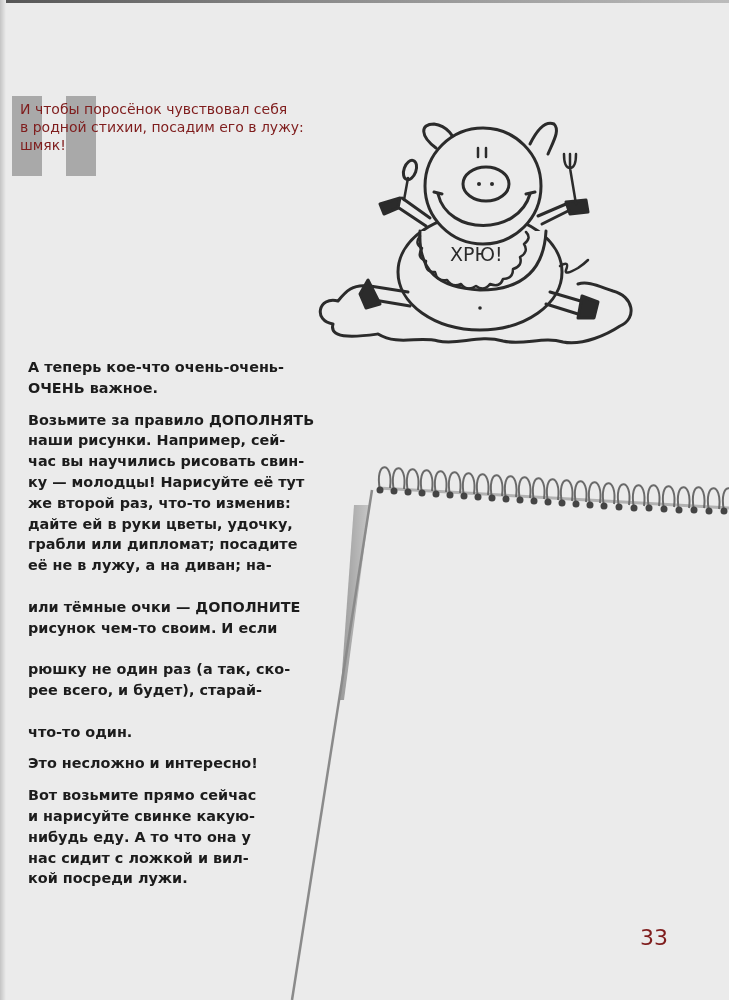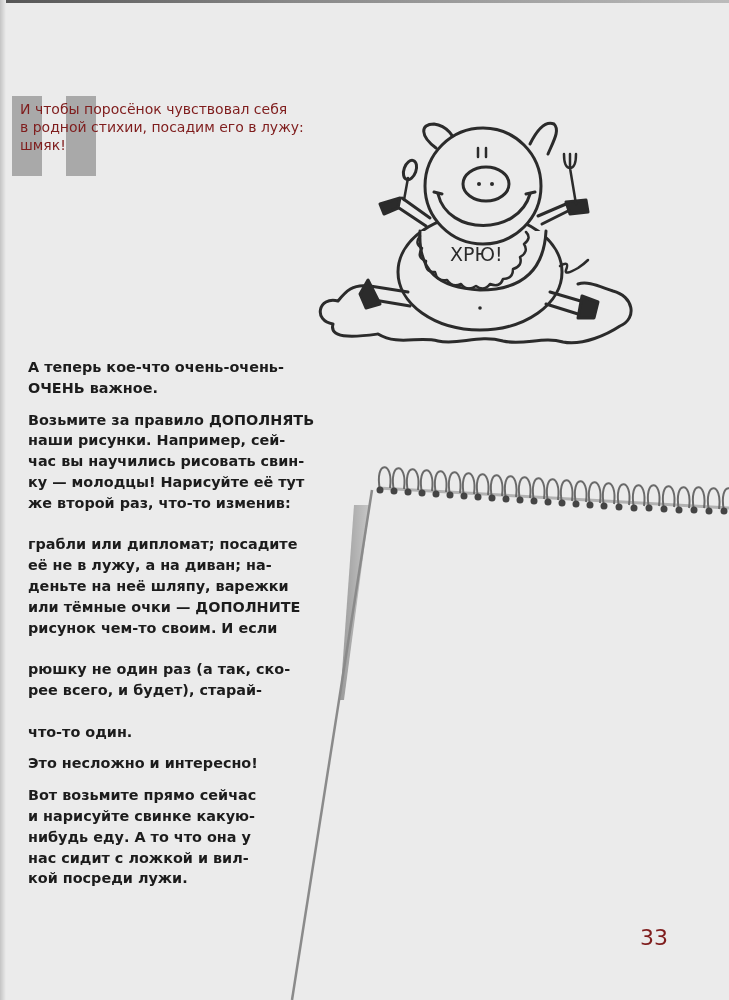--- a/index.html
+++ b/index.html
@@ -160,24 +160,24 @@
   <p>
     <span>А теперь кое-что очень-очень-</span><br>
     <span>ОЧЕНЬ важное.</span>
   </p>
   <p>
     <span>Возьмите за правило ДОПОЛНЯТЬ</span><br>
     <span>наши рисунки. Например, сей-</span><br>
     <span>час вы научились рисовать свин-</span><br>
     <span>ку — молодцы! Нарисуйте её тут</span><br>
     <span>же второй раз, что-то изменив:</span><br>
-    <br>
+    <span>дайте ей в руки цветы, удочку,</span><br>
     <span>грабли или дипломат; посадите</span><br>
     <span>её не в лужу, а на диван; на-</span><br>
-    <span>деньте на неё шляпу, варежки</span><br>
+    <br>
     <span>или тёмные очки — ДОПОЛНИТЕ</span><br>
     <span>рисунок чем-то своим. И если</span><br>
     <br>
     <span>рюшку не один раз (а так, ско-</span><br>
     <span>рее всего, и будет), старай-</span><br>
     <br>
     <span>что-то один.</span>
   </p>
   <p>
     <span>Это несложно и интересно!</span>

